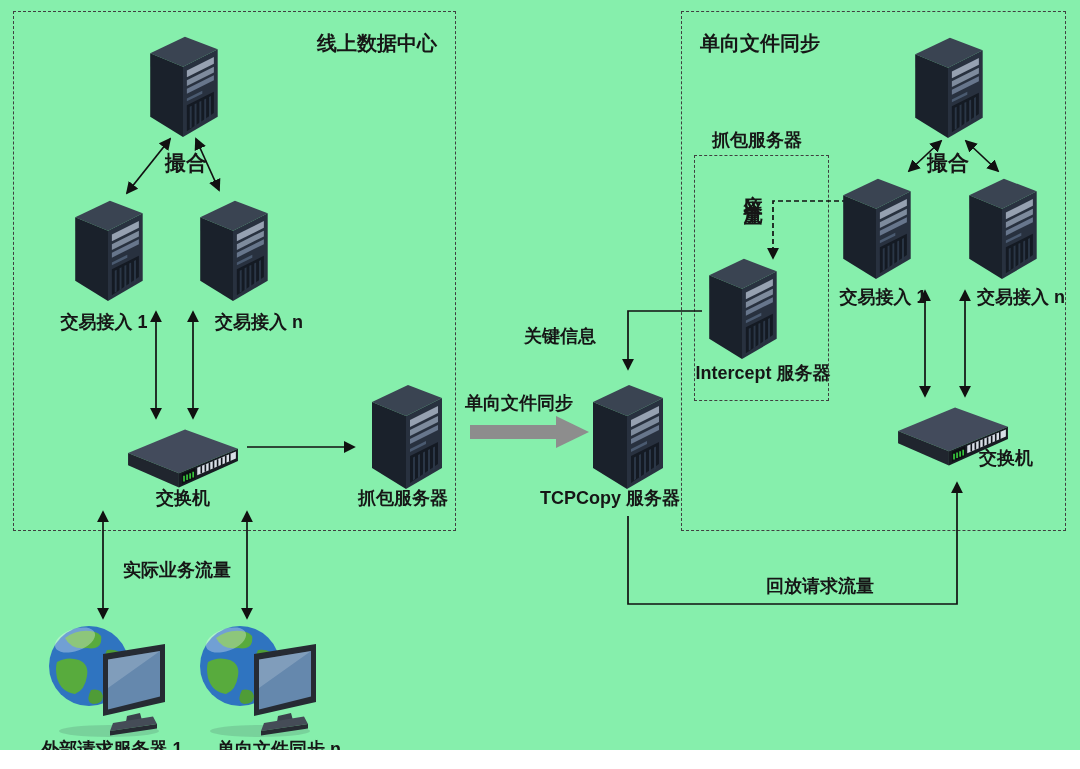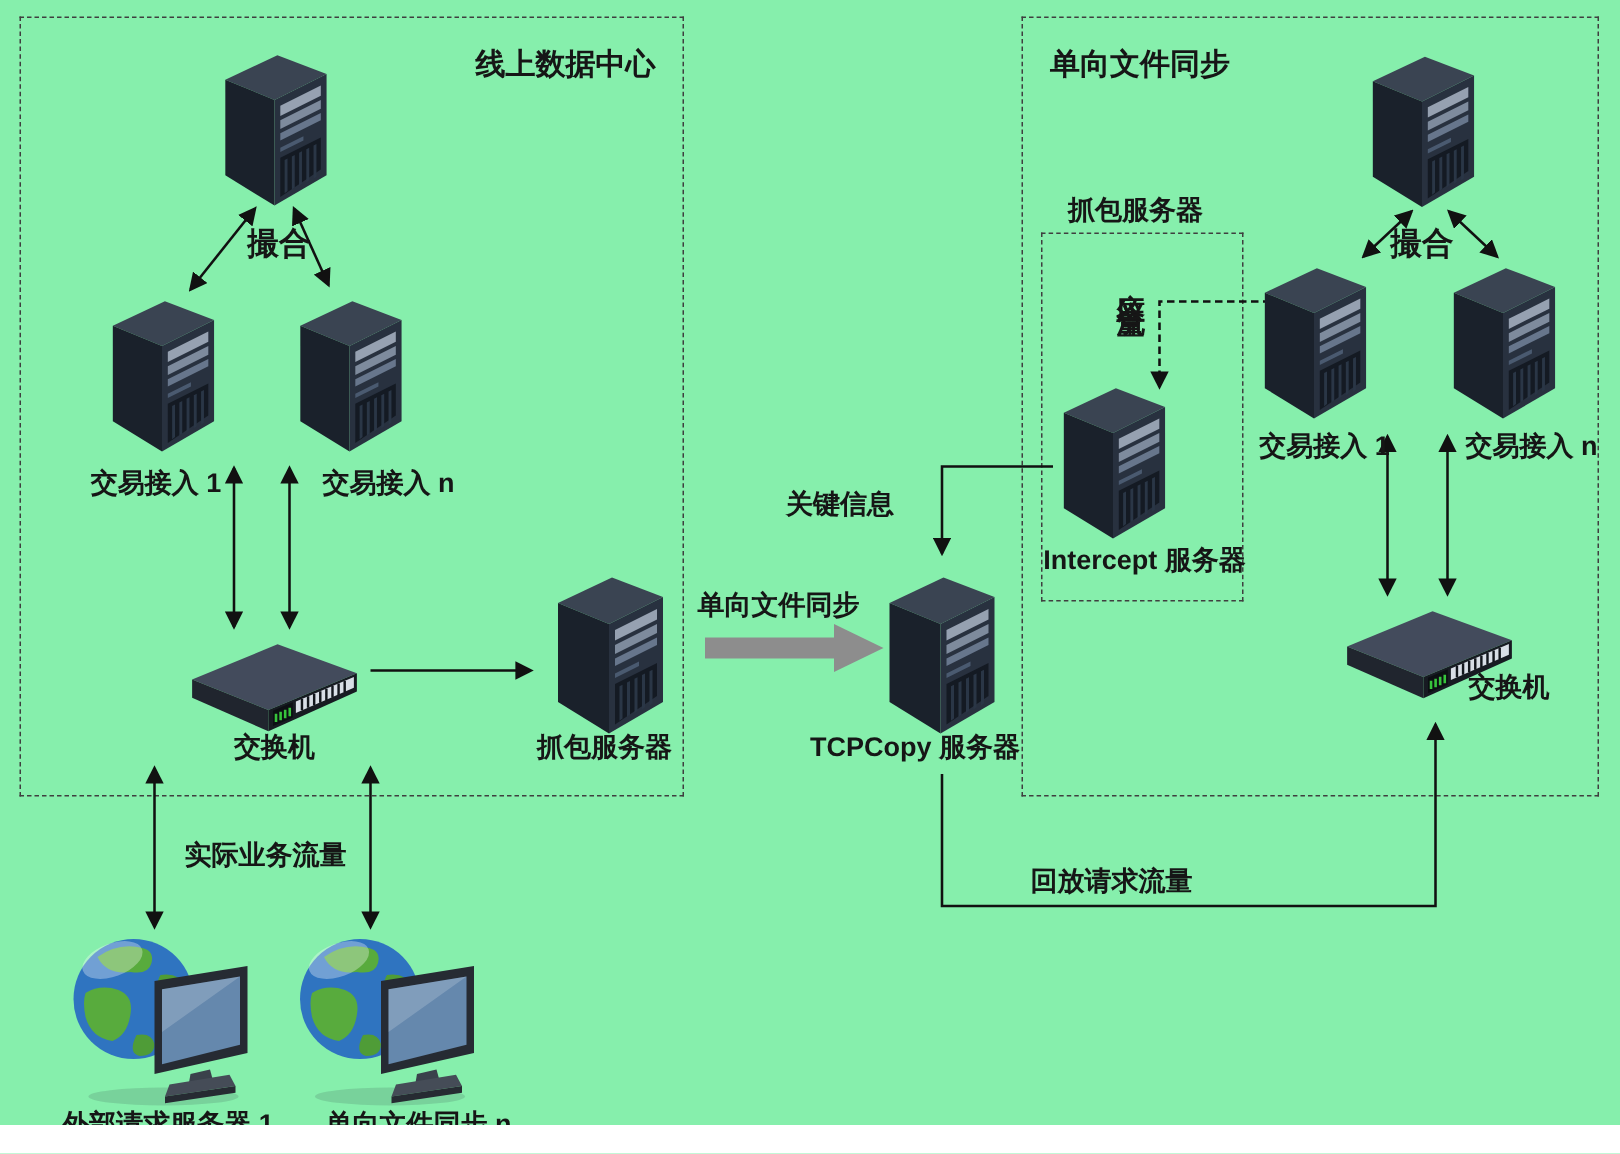--- a/index.html
+++ b/index.html
@@ -165,21 +165,21 @@
   <div class="lbl title" style="left:377px;top:32px;">线上数据中心</div>
   <div class="lbl big" style="left:186px;top:151px;">撮合</div>
   <div class="lbl" style="left:104px;top:313px;">交易接入 1</div>
   <div class="lbl" style="left:259px;top:313px;">交易接入 n</div>
   <div class="lbl" style="left:183px;top:489px;">交换机</div>
   <div class="lbl" style="left:403px;top:489px;text-align:center;">抓包服务器</div>
 
   <div class="lbl" style="left:519px;top:394px;">单向文件同步</div>
   <div class="lbl" style="left:560px;top:327px;">关键信息</div>
   <div class="lbl" style="left:610px;top:489px;">TCPCopy 服务器</div>
-  <div class="lbl" style="left:741px;top:578px;">回放请求流量</div>
+  <div class="lbl" style="left:820px;top:578px;font-family:Liberation Mono, monospace;">回放请求流量</div>
 
   <div class="lbl title" style="left:760px;top:32px;">单向文件同步</div>
   <div class="lbl" style="left:757px;top:131px;">抓包服务器</div>
   <div class="lbl vert" style="left:742px;top:180px;">应答流量</div>
   <div class="lbl" style="left:763px;top:364px;">Intercept 服务器</div>
   <div class="lbl big" style="left:948px;top:151px;">撮合</div>
   <div class="lbl" style="left:883px;top:288px;">交易接入 1</div>
   <div class="lbl" style="left:1021px;top:288px;">交易接入 n</div>
   <div class="lbl" style="left:1006px;top:449px;">交换机</div>
 

